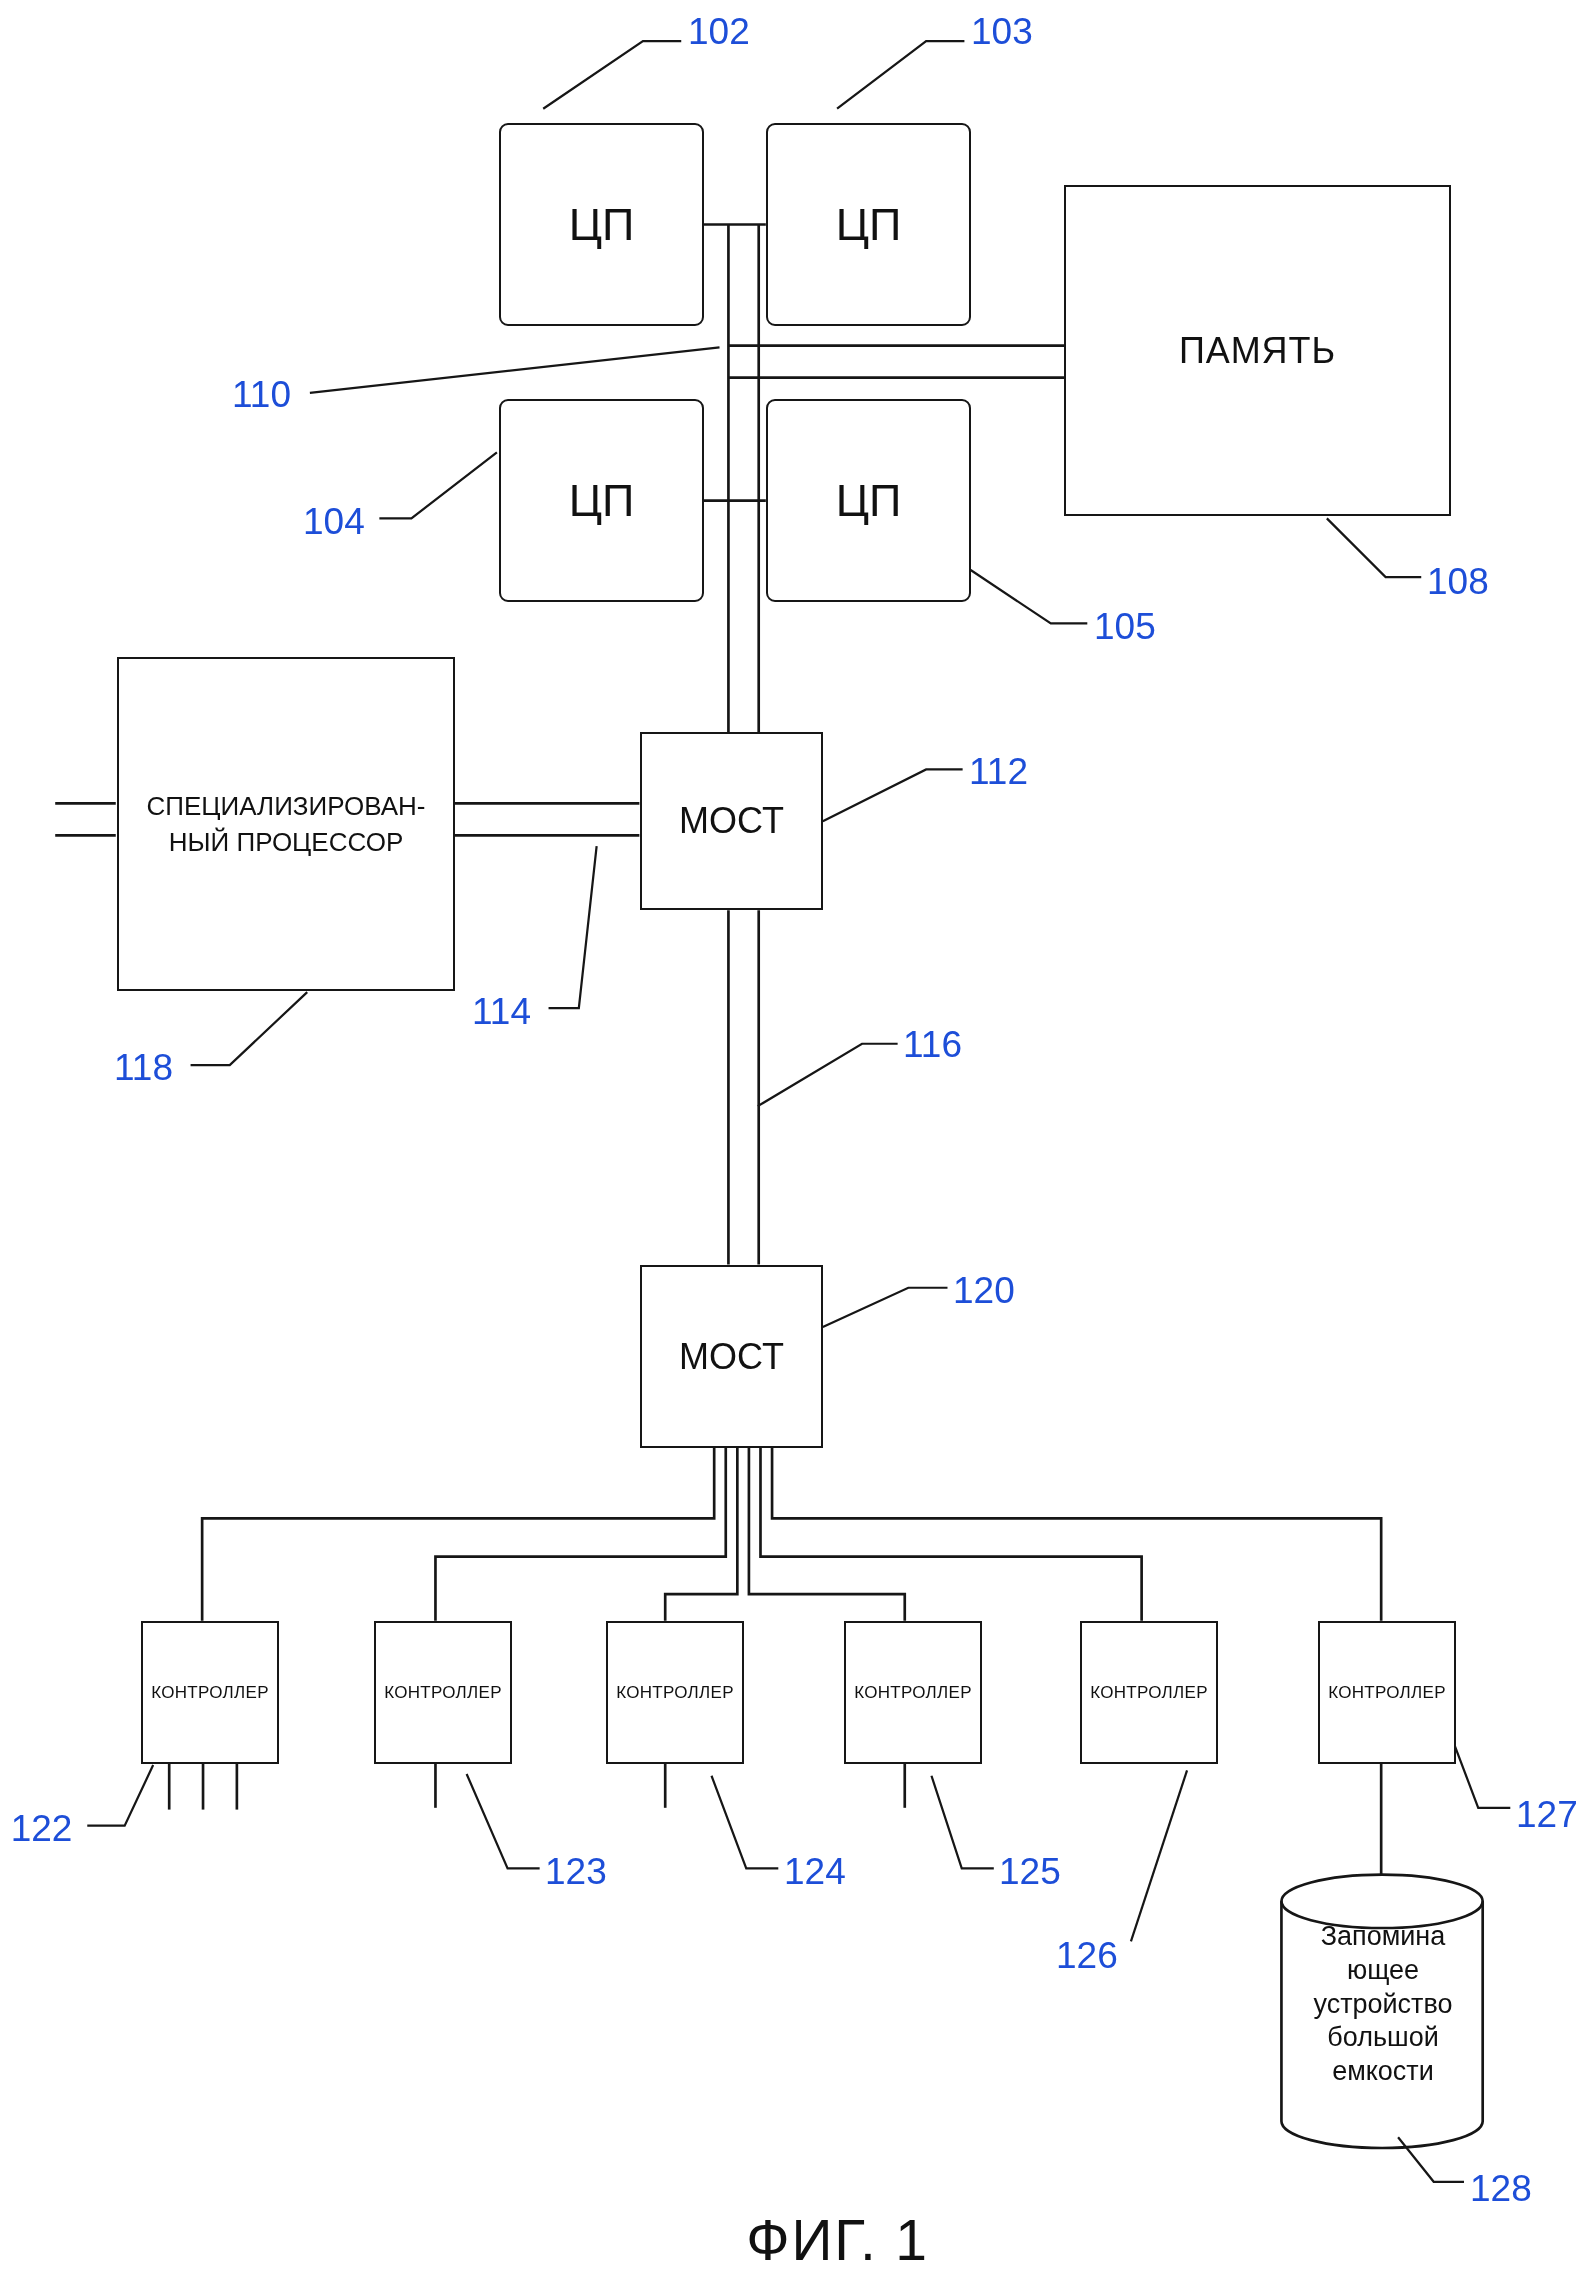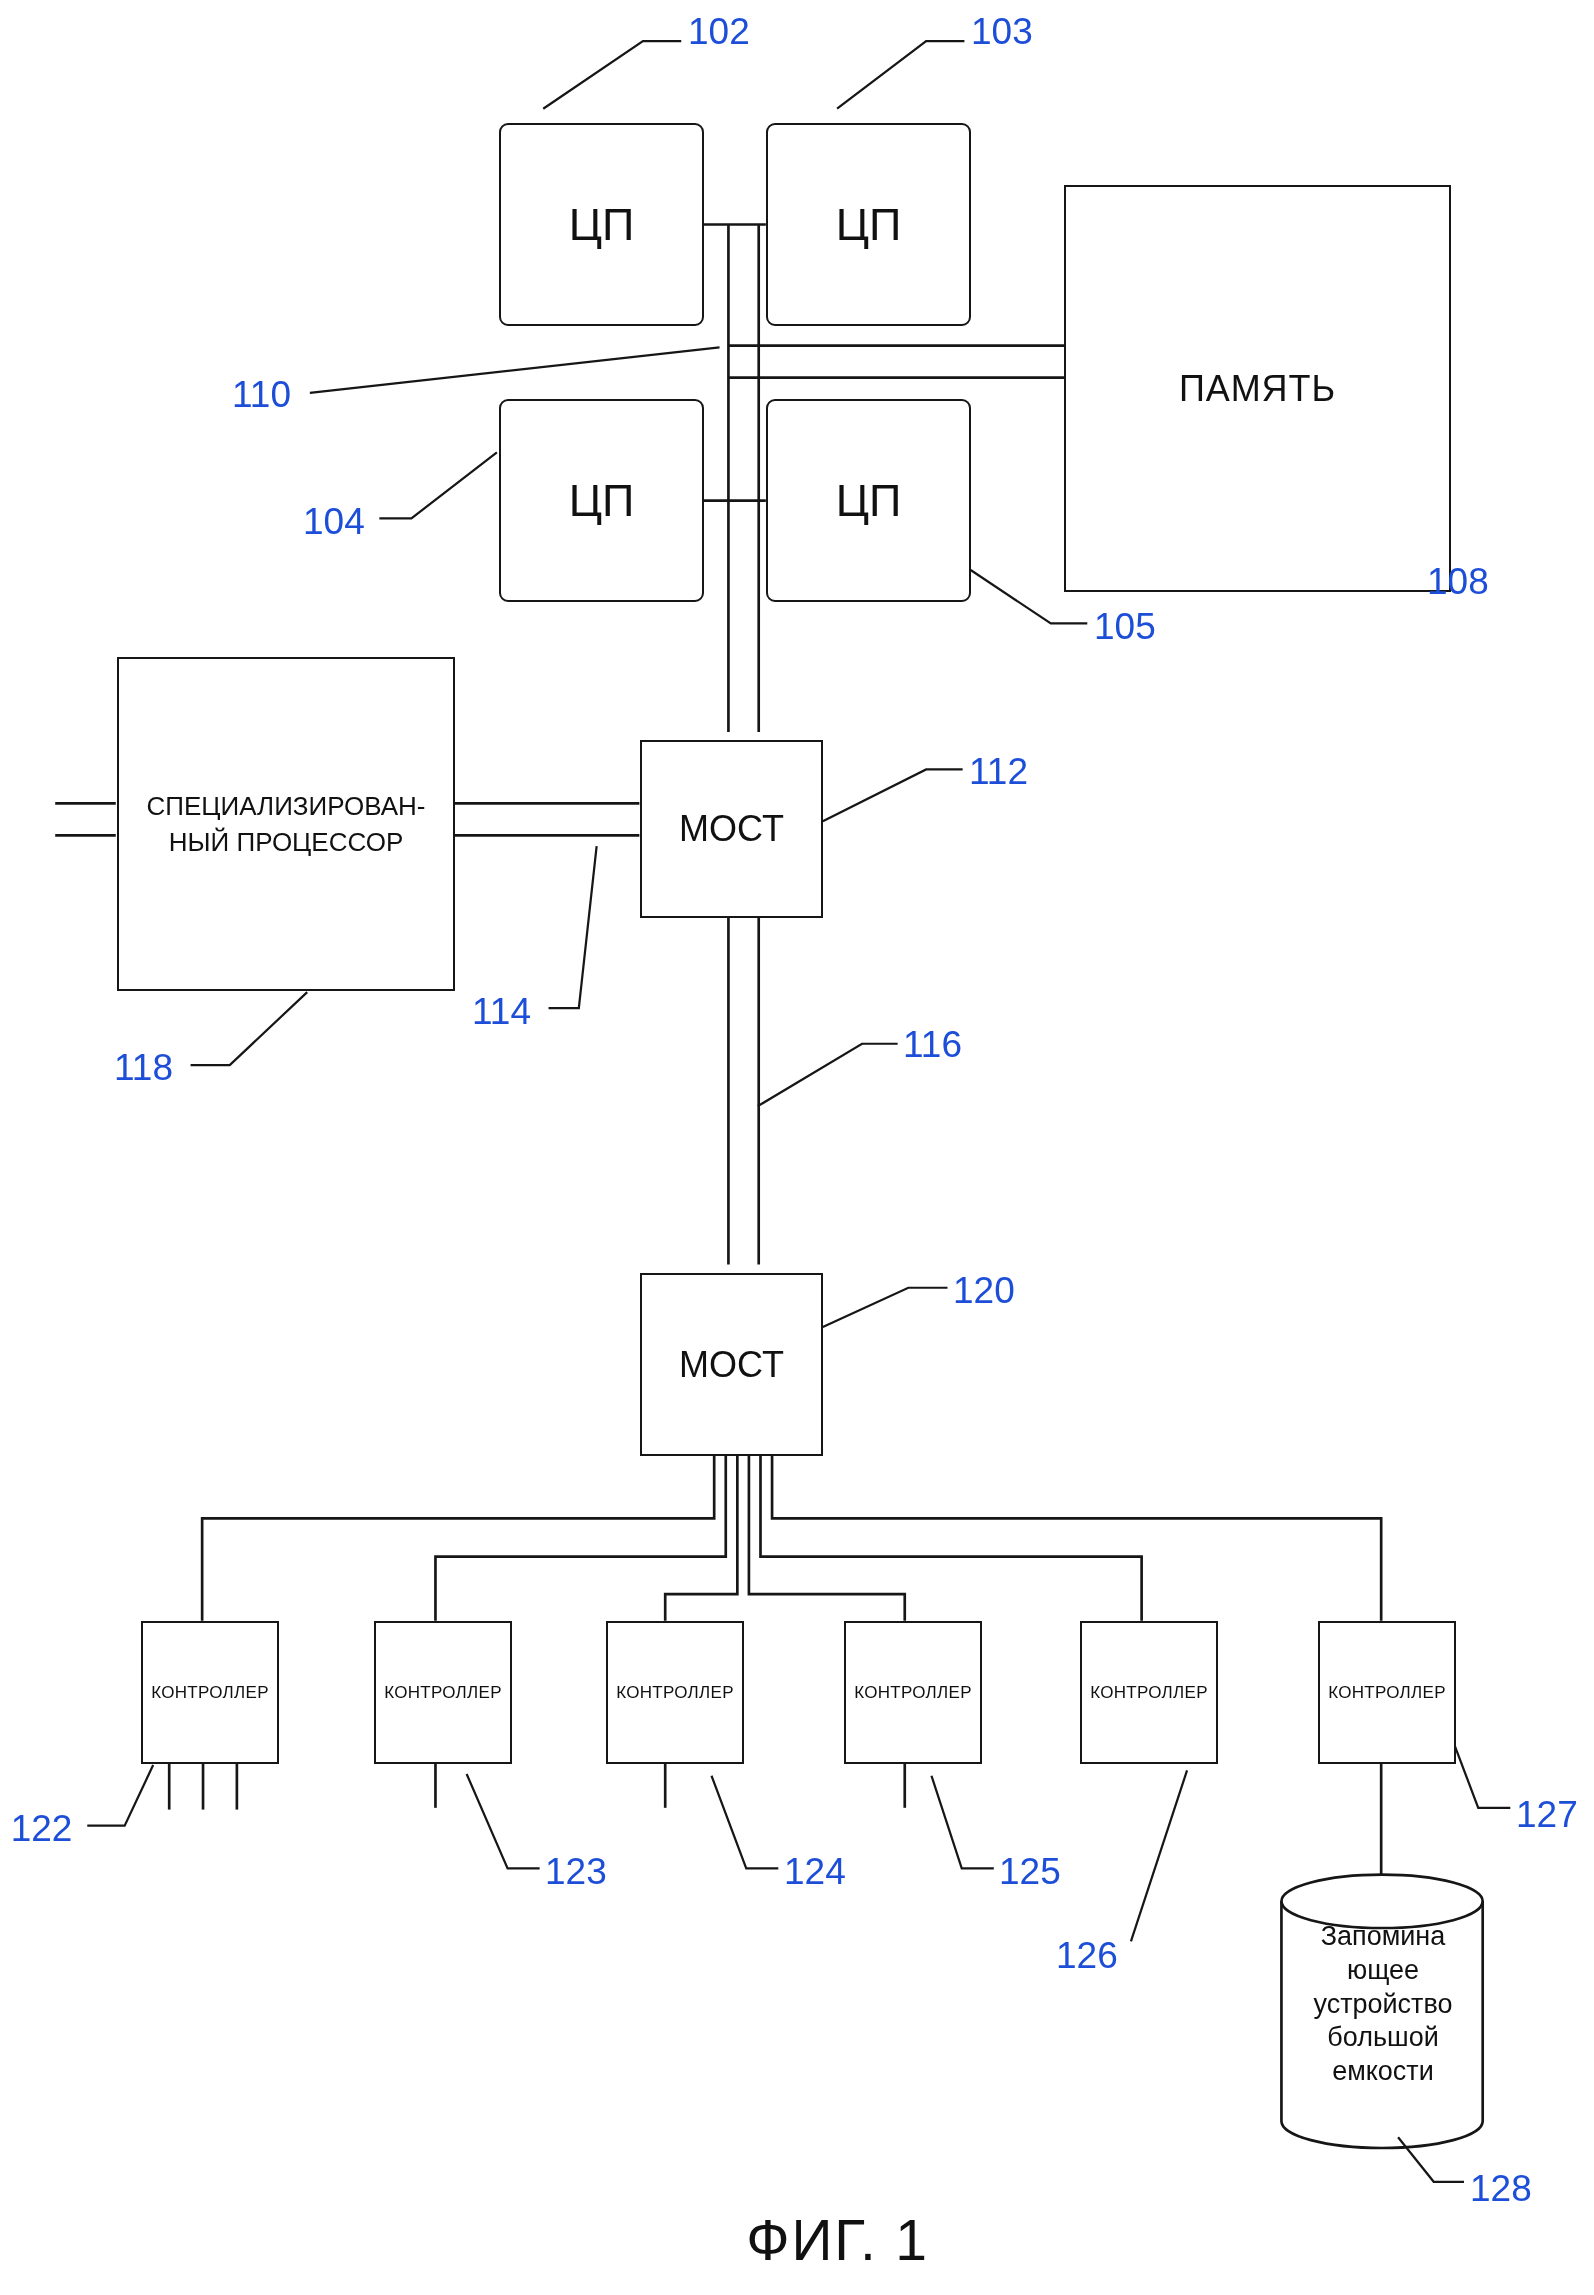--- a/index.html
+++ b/index.html
@@ -27,21 +27,21 @@
     border: 2.7px solid #161616;
     background: #ffffff;
     display: flex;
     align-items: center;
     justify-content: center;
     text-align: center;
     box-sizing: border-box;
   }
   .cpu   { font-size: 45px; border-radius: 9px; }
   .memory{ font-size: 36px; letter-spacing: 0.9px; }
-  .bridge{ font-size: 36px; margin-top: 8px; }
+  .bridge{ font-size: 36px; }
   .processor { font-size: 26px; line-height: 1.4; white-space: pre-line; justify-content: center; }
   .controller { font-size: 17px; letter-spacing: 0.3px; margin-left: 7px; }
   .ref {
     position: absolute;
     font-size: 37px;
     color: #1d4ed8;
     white-space: nowrap;
   }
   .cyl-text {
     position: absolute;
@@ -133,21 +133,21 @@
   </div>
   <div class="box cpu" style="left:766px;top:123px;width:205px;height:203px">
     <span>ЦП</span>
   </div>
   <div class="box cpu" style="left:499px;top:399px;width:205px;height:203px">
     <span>ЦП</span>
   </div>
   <div class="box cpu" style="left:766px;top:399px;width:205px;height:203px">
     <span>ЦП</span>
   </div>
-  <div class="box memory" style="left:1064px;top:185px;width:387px;height:407px">
+  <div class="box memory" style="left:1064px;top:185px;width:387px;height:331px">
     <span>ПАМЯТЬ</span>
   </div>
   <div class="box bridge" style="left:640px;top:732px;width:183px;height:178px">
     <span>МОСТ</span>
   </div>
   <div class="box processor" style="left:117px;top:657px;width:338px;height:334px">
     <span>СПЕЦИАЛИЗИРОВАН-
 НЫЙ ПРОЦЕССОР</span>
   </div>
   <div class="box bridge" style="left:640px;top:1265px;width:183px;height:183px">

